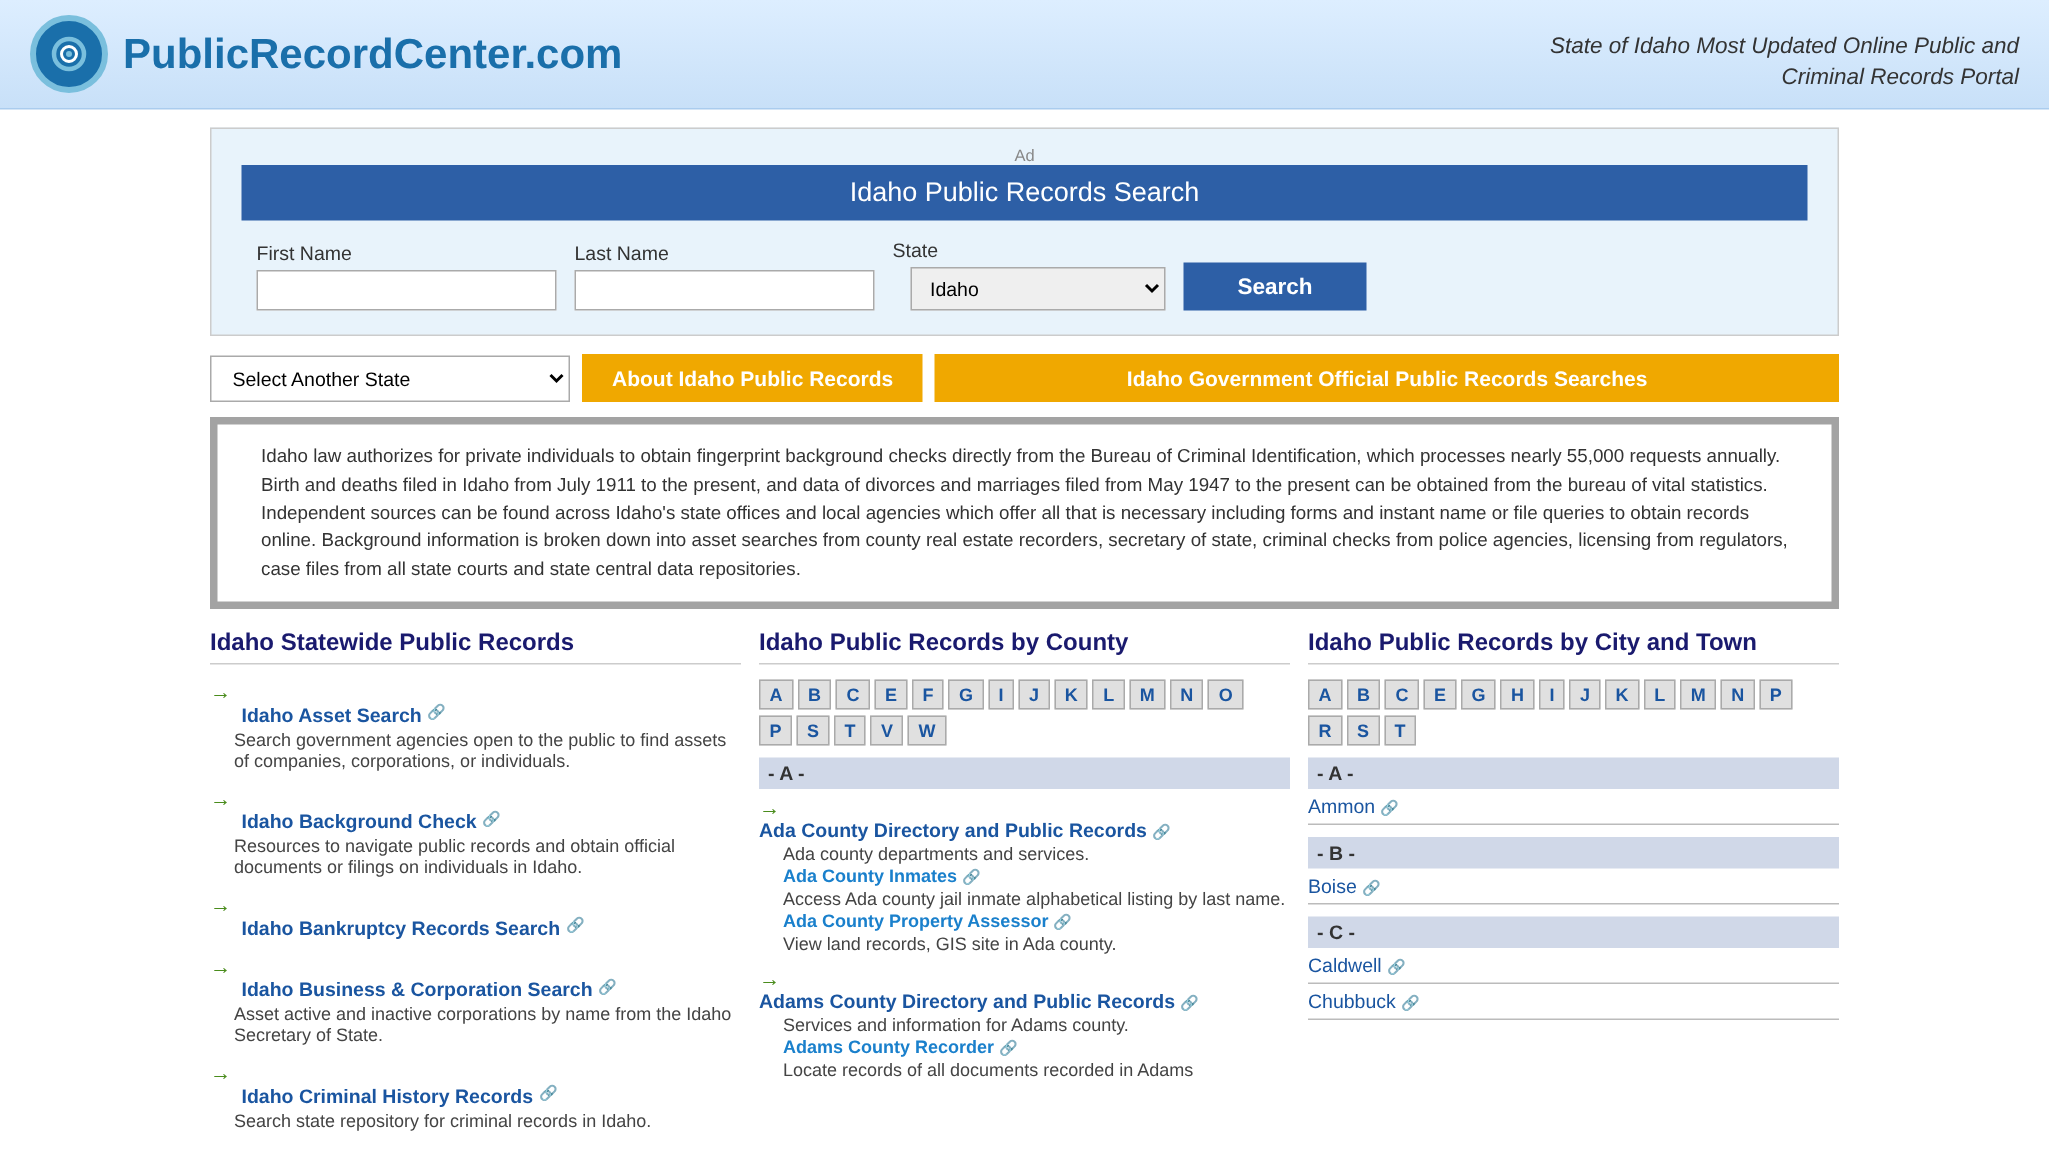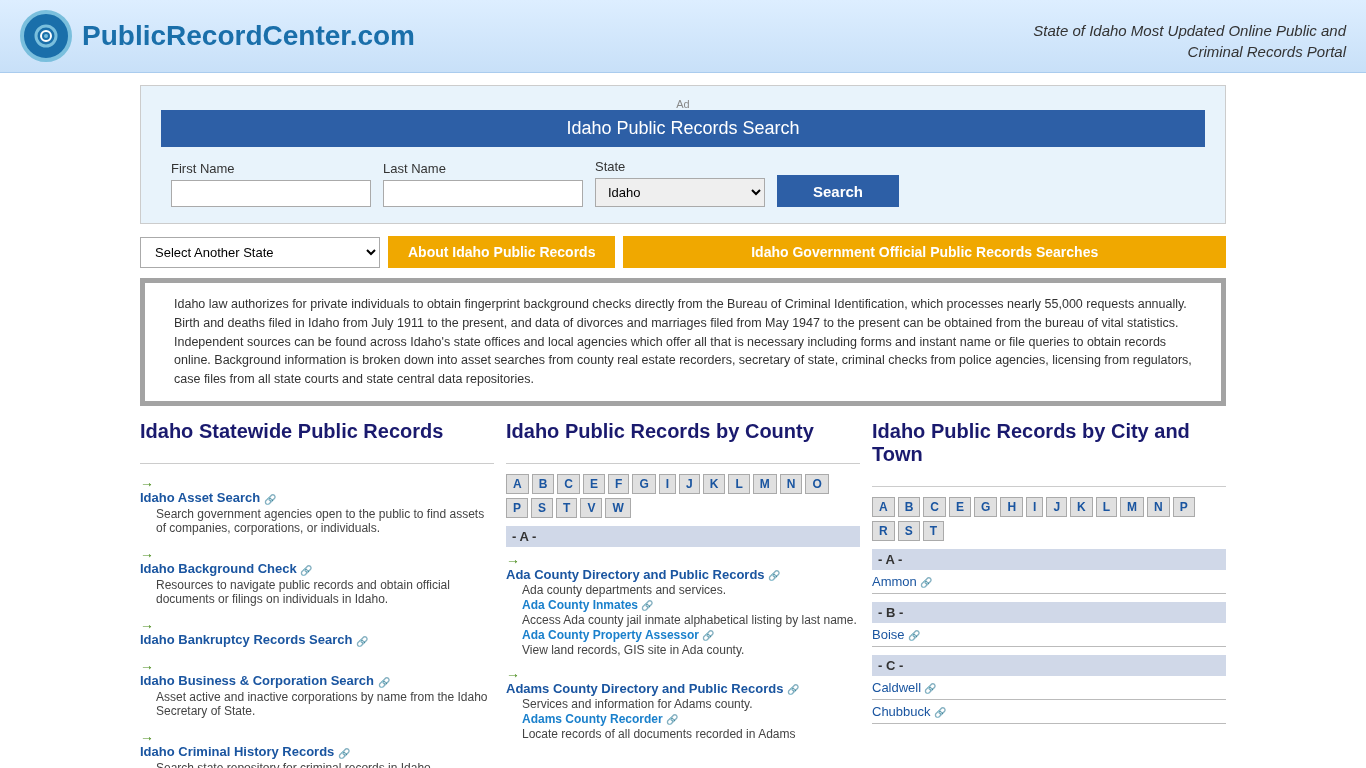--- a/index.html
+++ b/index.html
@@ -46,21 +46,21 @@
     #search-fields { display: flex; align-items: flex-end; gap: 12px; padding: 0 10px; }
     .field-group { display: flex; flex-direction: column; gap: 4px; }
     .field-group label { font-size: 13px; color: #333; }
     .field-group input, .field-group select {
       border: 1px solid #aaa;
       padding: 5px 8px;
       font-size: 13px;
     }
     #fn-input { width: 200px; }
     #ln-input { width: 200px; }
-    #state-select { width: 170px; }
+    #state-select { width: 170px; margin-left: 12px; }
     #search-btn {
       background: #2d5fa6;
       color: #fff;
       border: none;
       padding: 8px 36px;
       font-size: 15px;
       font-weight: bold;
       cursor: pointer;
       height: 32px;
     }
@@ -114,31 +114,31 @@
 
     
     #columns {
       display: flex;
       margin: 14px 140px 0;
       gap: 0;
     }
     .col { flex: 1; padding-right: 12px; }
     .col:last-child { padding-right: 0; }
     .col-title {
-      font-size: 20px;
+      font-size: 16px;
       font-weight: bold;
       color: #1a1a6e;
       margin-bottom: 10px;
       border-bottom: 1px solid #ccc;
-      padding-bottom: 20px;
+      padding-bottom: 4px;
     }
 
     
     .sw-item { margin-bottom: 10px; }
-    .sw-link { color: #1a55a0; font-weight: bold; text-decoration: none; display: flex; align-items: flex-end; gap: 4px; }
+    .sw-link { color: #1a55a0; font-weight: bold; text-decoration: none; display: flex; align-items: flex-start; gap: 4px; margin-left: 21px; }
     .sw-desc { font-size: 12px; color: #444; margin-top: 2px; padding-left: 16px; }
     .arrow { color: #4a8c1c; font-size: 14px; margin-right: 4px; }
     .ext-icon { font-size: 10px; color: #888; }
 
     
     .alpha-row {
       display: flex;
       flex-wrap: wrap;
       gap: 3px;
       margin-bottom: 4px;

